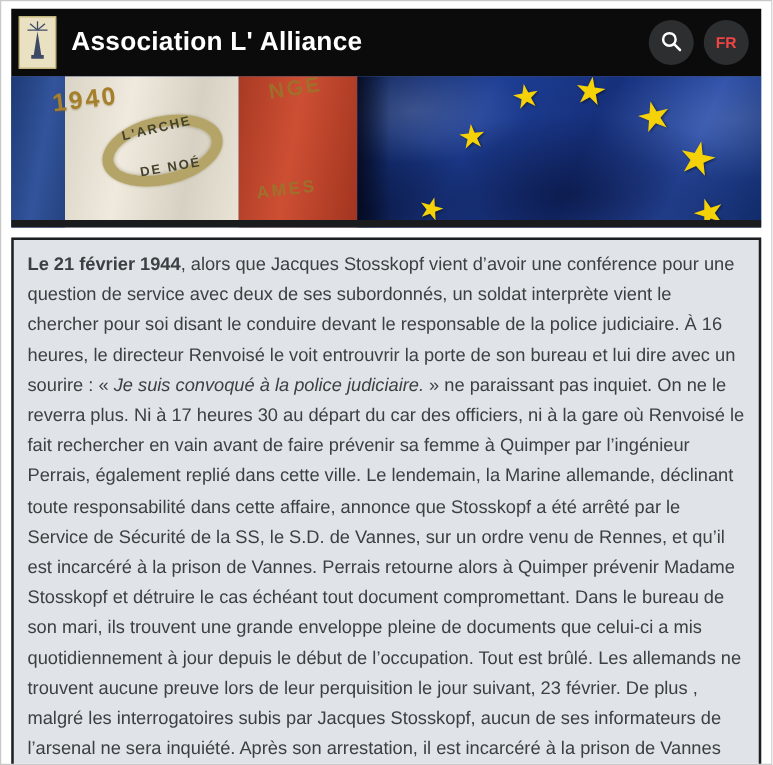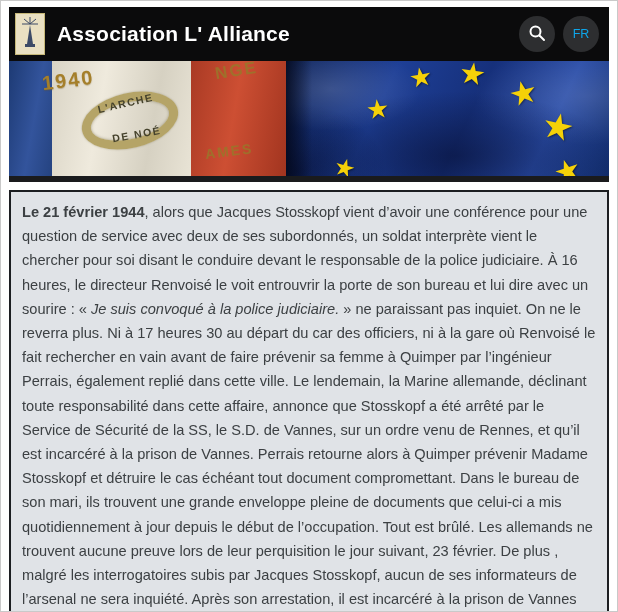--- a/index.html
+++ b/index.html
@@ -21,21 +21,21 @@
   }
   .brand { margin-left:12px; cursor:pointer; }
   .site-title { color:#ffffff; font-size:21px; font-weight:bold; line-height:1.15; letter-spacing:0.2px; }
   .site-subtitle { color:#cfa227; font-size:9.5px; font-weight:bold; letter-spacing:0.4px; margin-top:2px; }
   .header-spacer { flex:1; }
   .circle-btn {
     width:36px; height:36px; border-radius:50%; background:#2d2e30; border:none;
     display:flex; align-items:center; justify-content:center; cursor:pointer; flex:0 0 auto;
   }
   .circle-btn + .circle-btn { margin-left:8px; }
-  .lang-label { color:#0ea5e9; font-size:12.5px; font-weight:normal; }
+  .lang-label { color:#ef4444; font-size:12.5px; font-weight:bold; }
 
   
   .banner { height:121px; display:flex; position:relative; overflow:hidden; background:#0d2257; }
   .flag-fr { width:277px; height:100%; position:relative; flex:0 0 auto; overflow:hidden; }
   .stripe { position:absolute; top:0; bottom:0; }
   .stripe-blue  { left:0;   width:43px;  background:linear-gradient(100deg,#1d3a74 0%,#33549c 55%,#24427f 100%); }
   .stripe-white { left:43px; width:139px; background:linear-gradient(100deg,#d9d4c5 0%,#efeadd 35%,#d6d1c2 70%,#e9e4d6 100%); }
   .stripe-red   { left:182px; width:95px; background:linear-gradient(100deg,#a93a24 0%,#cd4f33 45%,#a1341f 100%); }
   .flag-year {
     position:absolute; left:33px; top:8px; font-size:20px; font-weight:bold;

